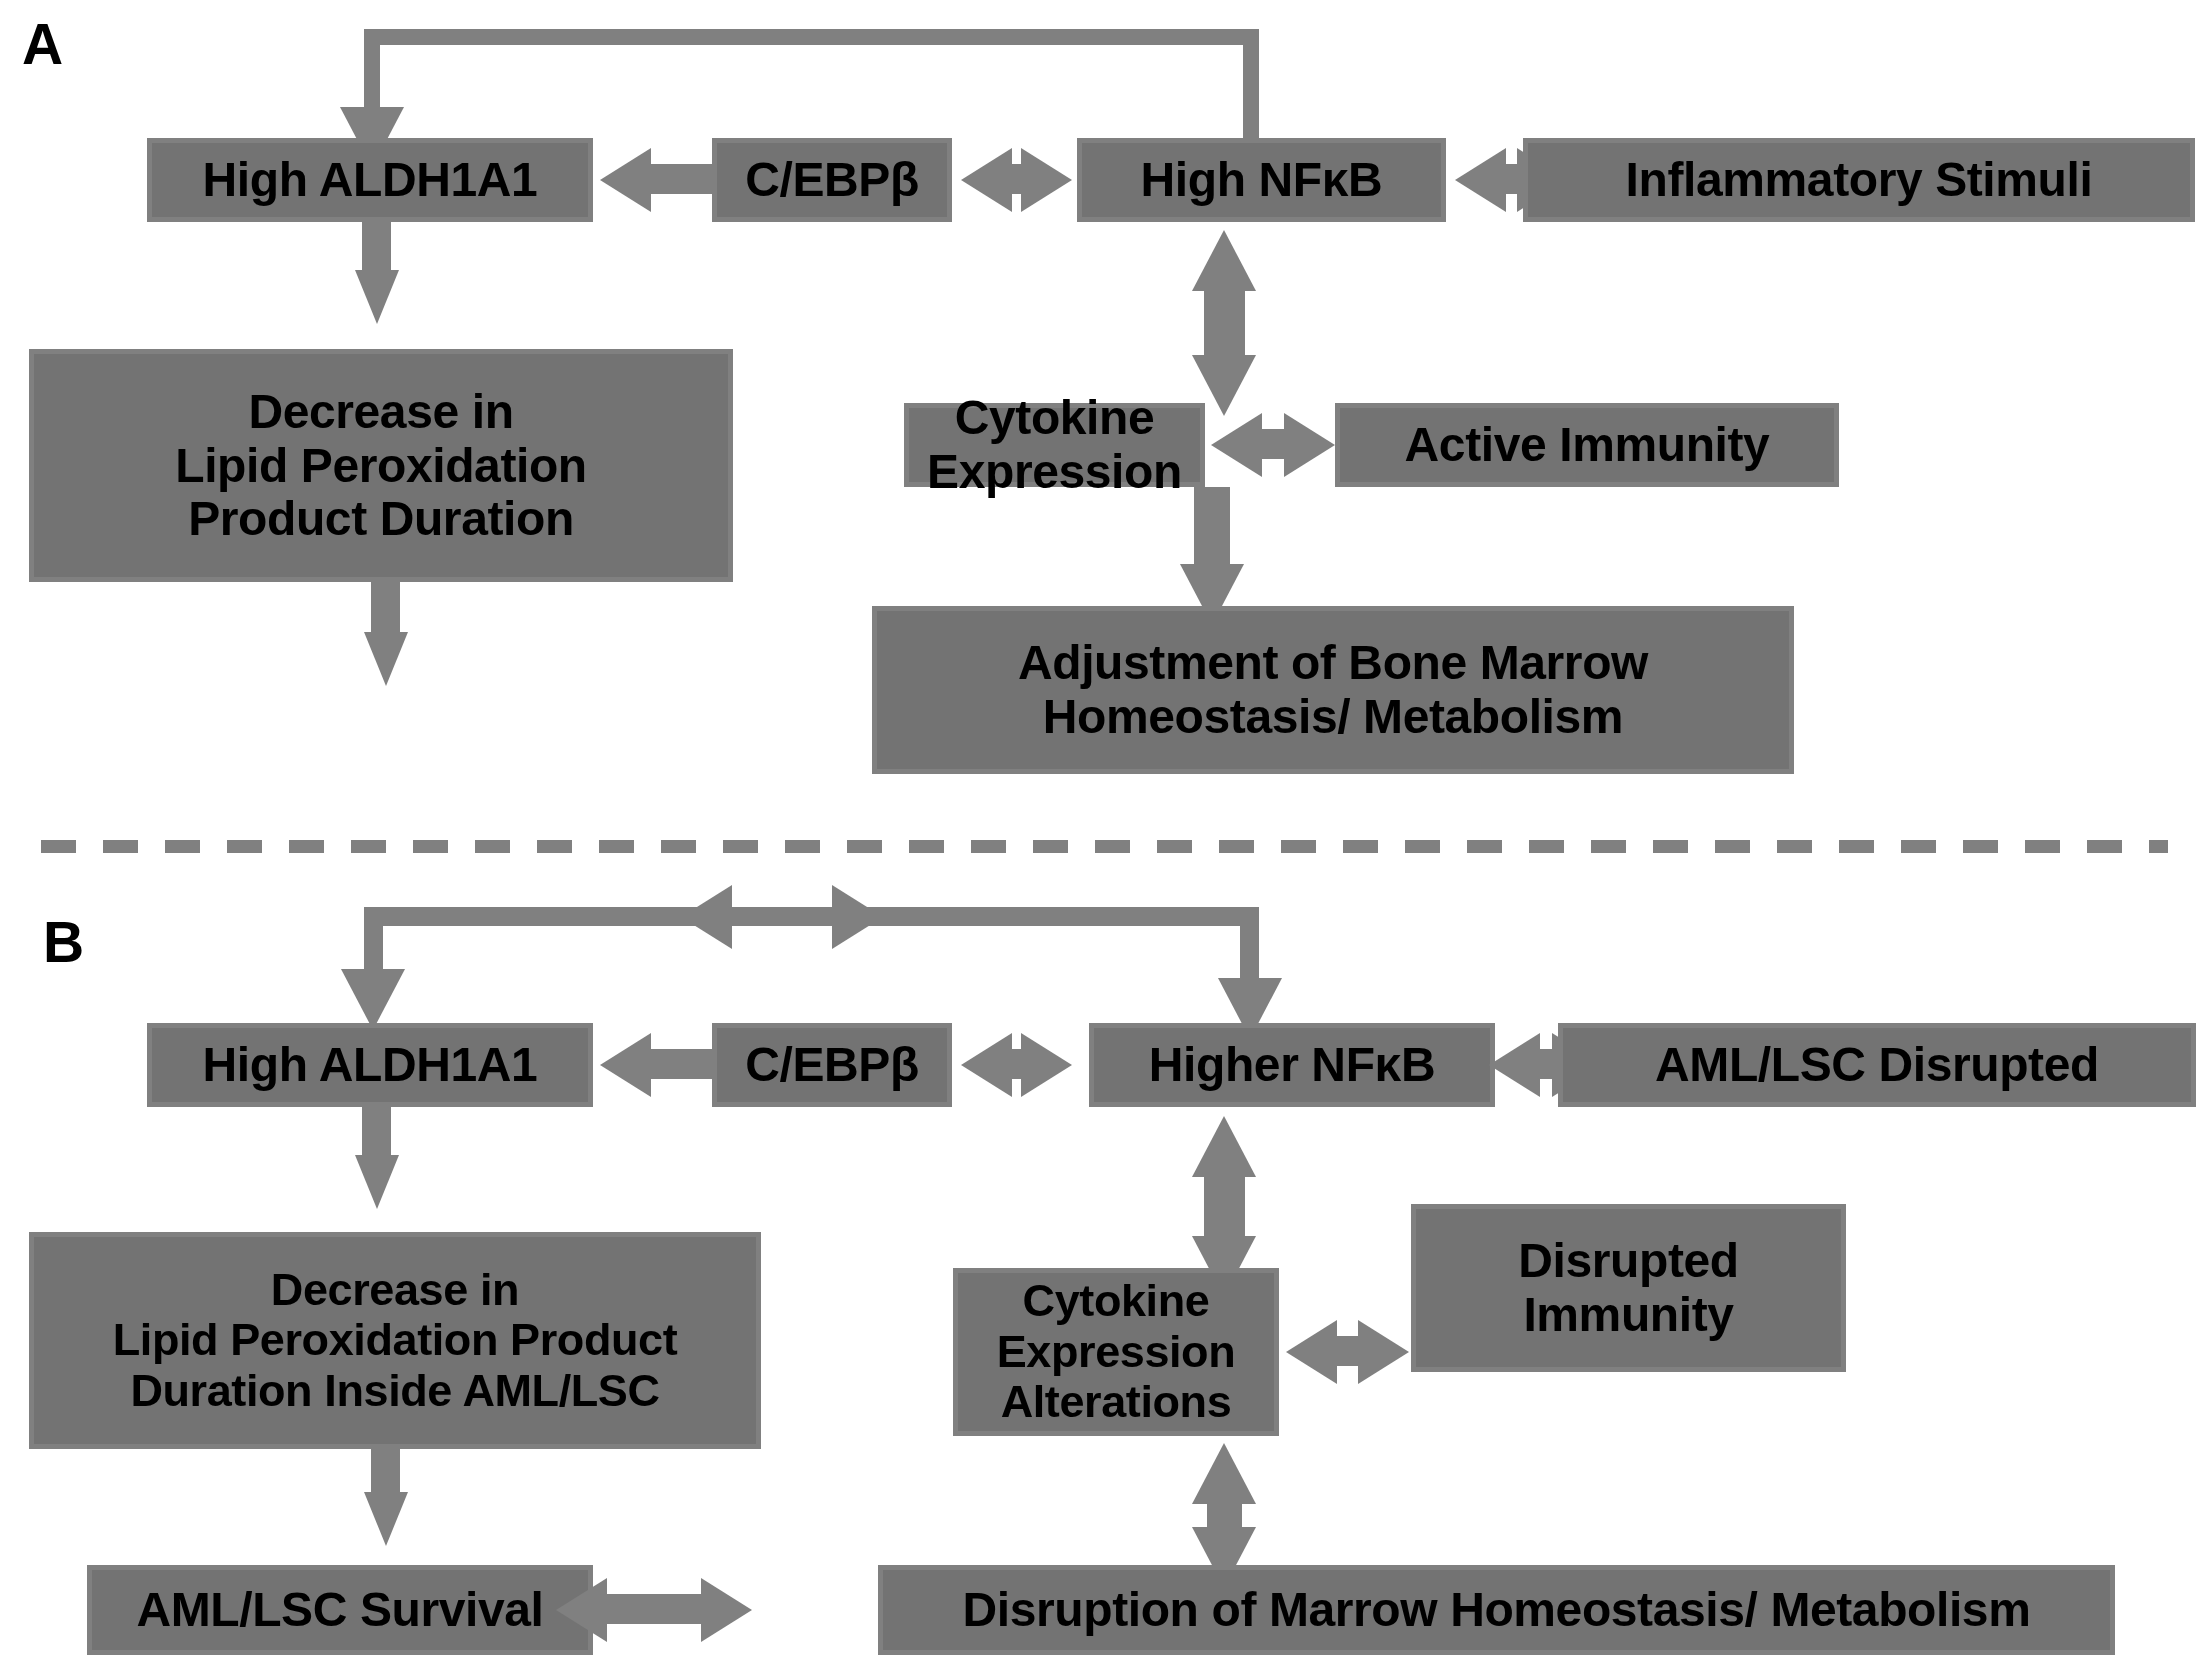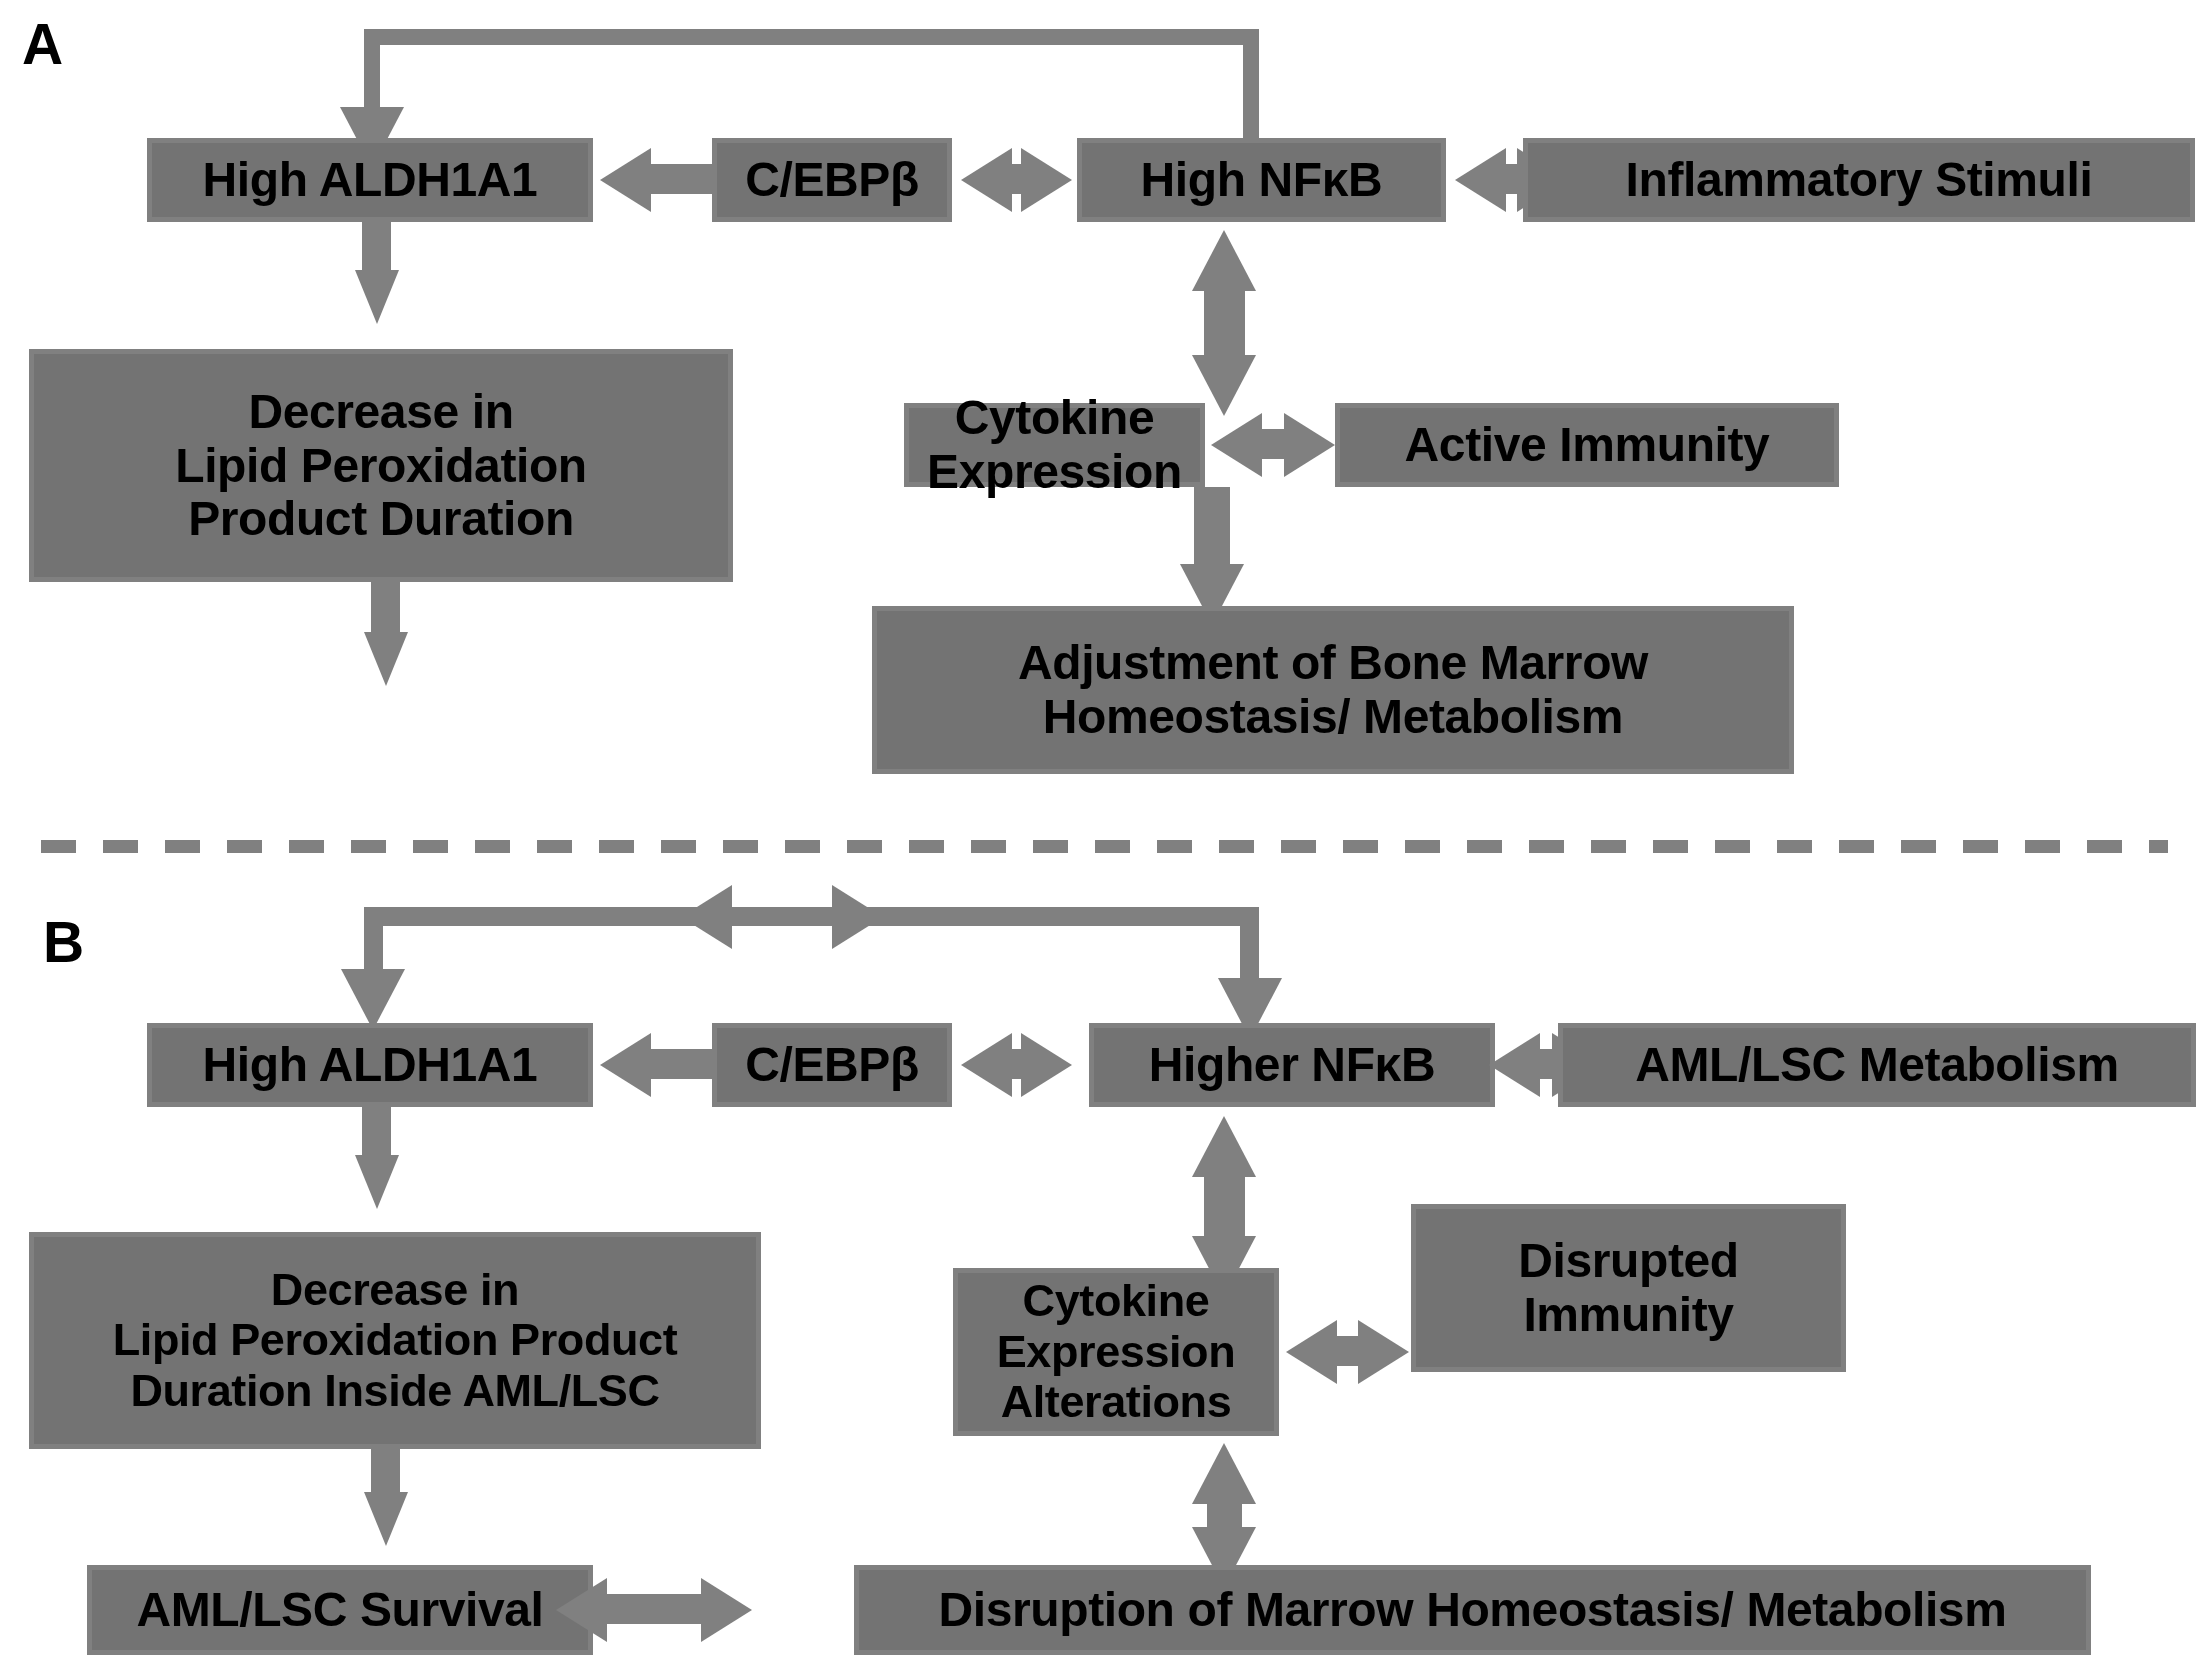--- a/index.html
+++ b/index.html
@@ -166,21 +166,21 @@
   <div class="ah ah-left" style="left:961px; top:1033px;"></div>
   <div class="bar" style="left:1008px; top:1049px; width:16px; height:30px;"></div>
   <div class="ah ah-right" style="left:1021px; top:1033px;"></div>
 
   <div class="node" style="left:1077px; top:1023px; width:406px; height:84px;margin-left:12px;">Higher NFκB</div>
 
   <div class="ah ah-left" style="left:1489px; top:1033px;"></div>
   <div class="bar" style="left:1537px; top:1049px; width:17.4px; height:30px;"></div>
   <div class="ah ah-right" style="left:1552px; top:1033px;"></div>
 
-  <div class="node" style="left:1558px; top:1023px; width:638px; height:84px;">AML/LSC Metabolism</div>
+  <div class="node" style="left:1558px; top:1023px; width:638px; height:84px;">AML/LSC Disrupted</div>
 
   <div class="bar" style="left:362px; top:1107px; width:29px; height:52px;"></div>
   <div class="ah ah-down-slim" style="left:355px; top:1155px;"></div>
 
   <div class="ah ah-up" style="left:1192px; top:1116px;"></div>
   <div class="bar" style="left:1204px; top:1172px; width:41px; height:72px;"></div>
   <div class="ah ah-down" style="left:1192px; top:1236px;"></div>
 
   <div class="node" style="left:29px; top:1232px; width:732px; height:217px; font-size:45px;">Decrease in
 Lipid Peroxidation Product
@@ -202,16 +202,16 @@
   <div class="ah ah-up" style="left:1192px; top:1443px;"></div>
   <div class="bar" style="left:1207px; top:1492px; width:35px; height:42px;"></div>
   <div class="ah ah-down" style="left:1192px; top:1527px;"></div>
 
   <div class="node" style="left:87px; top:1565px; width:506px; height:90px;">AML/LSC Survival</div>
 
   <div class="ah ah-left" style="left:556px; top:1578px;"></div>
   <div class="bar" style="left:604px; top:1594px; width:101px; height:30px;"></div>
   <div class="ah ah-right" style="left:701px; top:1578px;"></div>
 
-  <div class="node" style="left:854px; top:1565px; width:1237px; height:90px;">Disruption of Marrow Homeostasis/ Metabolism</div>
+  <div class="node" style="left:878px; top:1565px; width:1237px; height:90px;">Disruption of Marrow Homeostasis/ Metabolism</div>
 
 </div>
 
 
 </body></html>

